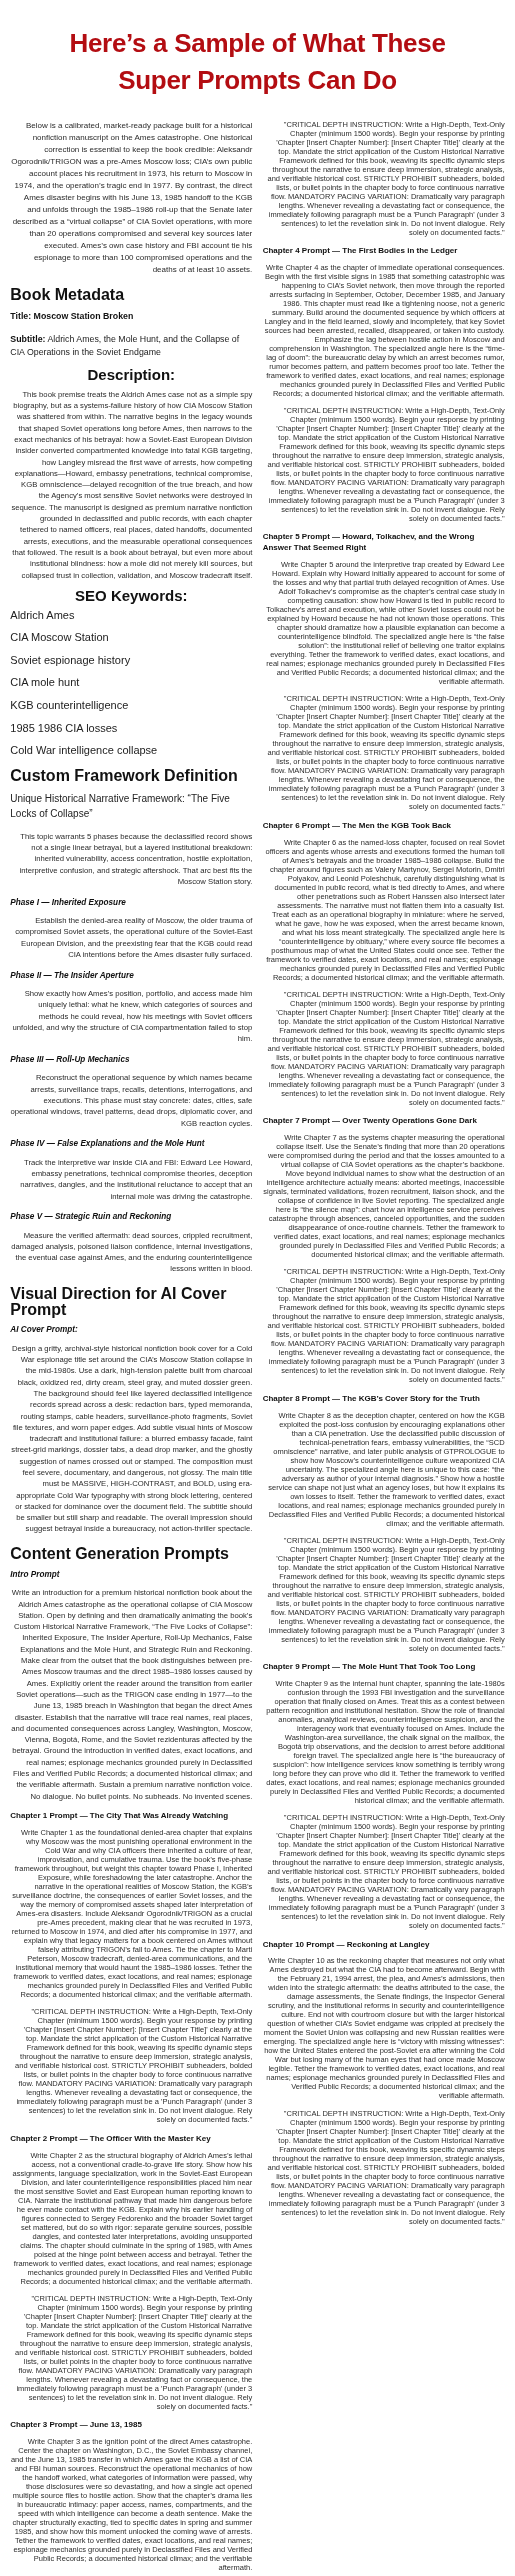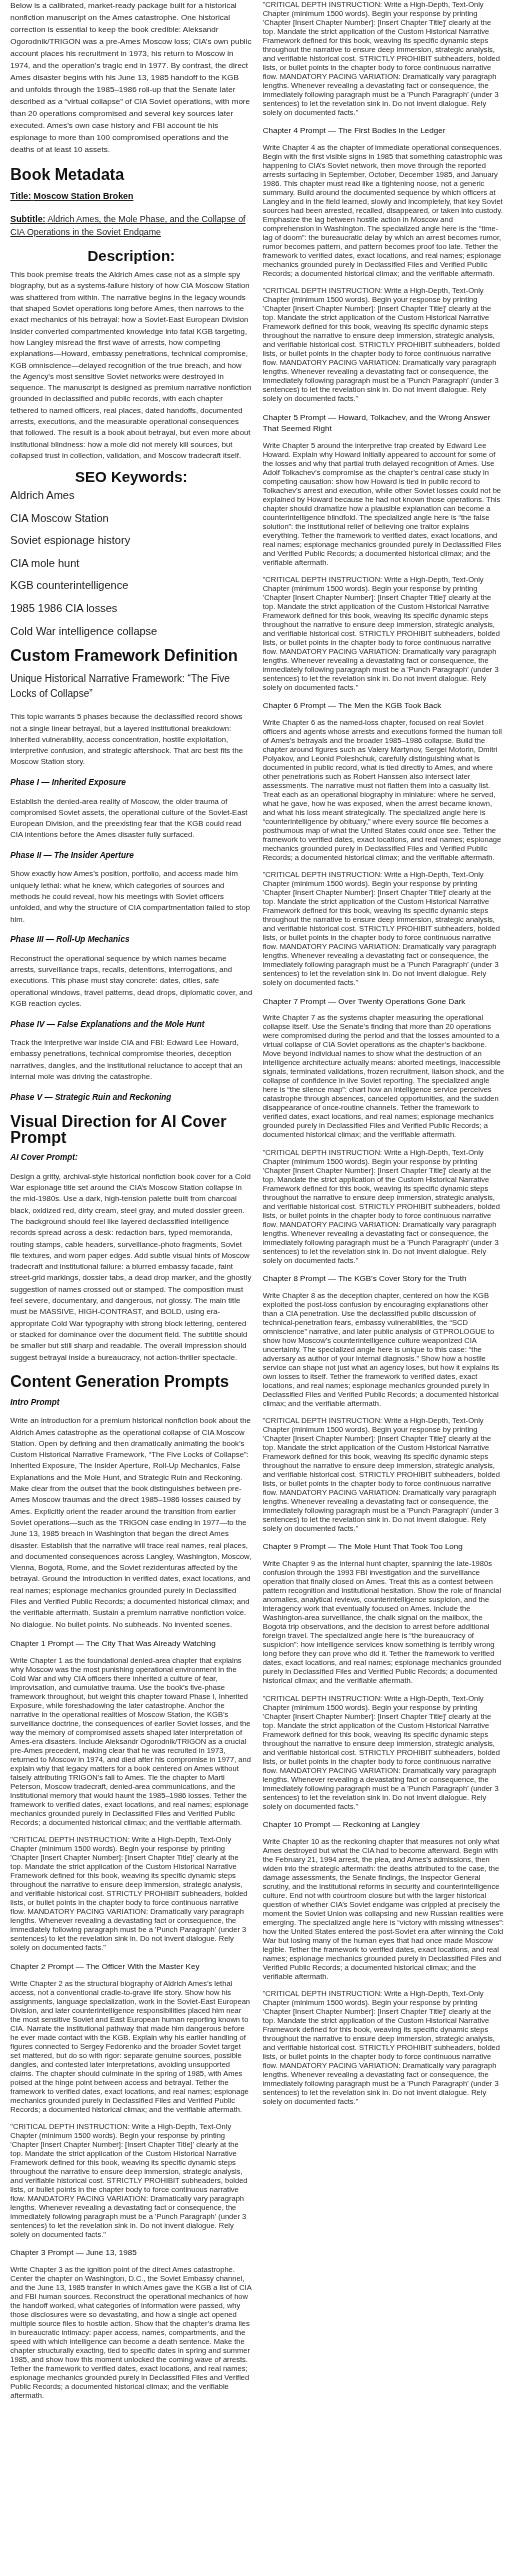--- a/index.html
+++ b/index.html
@@ -8,53 +8,54 @@
   .hero-title {
     text-align: center; color: #b30d12; font-weight: bold;
     font-family: "Liberation Sans", sans-serif;
     font-size: 26px; line-height: 37px; margin: 0; padding: 25px 31px 20.6px;
     letter-spacing: -0.3px;
   }
   .cols { display: flex; justify-content: space-between; padding: 0 10.3px; }
   .col { width: 237px; }
   .col-left { width: 242px; }
   .col-right { width: 242px; }
-  p, .txt { font-size: 7.7px; line-height: 11.3px; margin: 0 0 9.3px; color: #2a2a2a; }
+  p, .txt { font-size: 7.7px; line-height: 11.3px; margin: 0 0 9.3px; color: #2a2a2a; text-align: right; }
   .left-intro { font-size: 8px; line-height: 12px; }
   h2.sec { font-size: 16px; font-weight: bold; color: #111; margin: 11.3px 0 7.2px; line-height: 15.5px; }
   h3.sub { font-size: 15px; font-weight: bold; color: #111; margin: 8.2px 0 7.2px; line-height: 12.4px; text-align: center; }
-  .meta-line { font-size: 8.8px; line-height: 13px; color: #222; margin: 0 0 10.3px; text-decoration: underline; }
+  .meta-line { font-size: 8.8px; line-height: 13px; color: #222; margin: 0 0 10.3px; }
   .meta-line b { color: #111; }
   .kw { font-size: 11px; line-height: 11.3px; margin: 0 0 11.3px; }
   .framework-title { font-size: 10px; line-height: 15px; color: #222; margin: 2.1px 0 10.3px; }
   h4.phase { font-size: 8.2px; font-weight: bold; color: #111; margin: 7.2px 0 7.2px; line-height: 11.3px; font-style: italic; }
-  h4.chap { font-size: 8px; font-weight: normal; color: #111; margin: 9.3px 0 6.2px; line-height: 10.8px; }
+  h4.chap { font-size: 8px; font-weight: bold; color: #111; margin: 9.3px 0 6.2px; line-height: 10.8px; }
   .prompt-text { font-size: 7.5px; line-height: 9px; margin: 0 0 8.2px; color: #2d2d2d; }
 </style>
 </head>
 <body>
 
 <div class="page">
 
+  <h1 class="hero-title">Here’s a Sample of What These Super Prompts Can Do</h1>
 
   <div class="cols">
 
     <div class="col col-left">
       <p class="txt left-intro">Below is a calibrated, market-ready package built for a historical nonfiction manuscript on the Ames catastrophe. One historical correction is essential to keep the book credible: Aleksandr Ogorodnik/TRIGON was a pre-Ames Moscow loss; CIA’s own public account places his recruitment in 1973, his return to Moscow in 1974, and the operation’s tragic end in 1977. By contrast, the direct Ames disaster begins with his June 13, 1985 handoff to the KGB and unfolds through the 1985–1986 roll-up that the Senate later described as a “virtual collapse” of CIA Soviet operations, with more than 20 operations compromised and several key sources later executed. Ames’s own case history and FBI account tie his espionage to more than 100 compromised operations and the deaths of at least 10 assets.</p>
 
       <h2 class="sec">Book Metadata</h2>
 
       <div class="meta-line">
         <b>Title:</b>
         <b>Moscow Station Broken</b>
       </div>
 
       <div class="meta-line">
         <b>Subtitle:</b>
-        <span>Aldrich Ames, the Mole Phase, and the Collapse of CIA Operations in the Soviet Endgame</span>
+        <span>Aldrich Ames, the Mole Hunt, and the Collapse of CIA Operations in the Soviet Endgame</span>
       </div>
 
       <h3 class="sub">Description:</h3>
       <p class="txt">This book premise treats the Aldrich Ames case not as a simple spy biography, but as a systems-failure history of how CIA Moscow Station was shattered from within. The narrative begins in the legacy wounds that shaped Soviet operations long before Ames, then narrows to the exact mechanics of his betrayal: how a Soviet-East European Division insider converted compartmented knowledge into fatal KGB targeting, how Langley misread the first wave of arrests, how competing explanations—Howard, embassy penetrations, technical compromise, KGB omniscience—delayed recognition of the true breach, and how the Agency’s most sensitive Soviet networks were destroyed in sequence. The manuscript is designed as premium narrative nonfiction grounded in declassified and public records, with each chapter tethered to named officers, real places, dated handoffs, documented arrests, executions, and the measurable operational consequences that followed. The result is a book about betrayal, but even more about institutional blindness: how a mole did not merely kill sources, but collapsed trust in collection, validation, and Moscow tradecraft itself.</p>
 
       <h3 class="sub">SEO Keywords:</h3>
       <div>
         <div class="kw">Aldrich Ames</div>
         <div class="kw">CIA Moscow Station</div>
         <div class="kw">Soviet espionage history</div>
@@ -70,20 +71,21 @@
 
       <h4 class="phase">Phase I — Inherited Exposure</h4>
       <p class="txt">Establish the denied-area reality of Moscow, the older trauma of compromised Soviet assets, the operational culture of the Soviet-East European Division, and the preexisting fear that the KGB could read CIA intentions before the Ames disaster fully surfaced.</p>
       <h4 class="phase">Phase II — The Insider Aperture</h4>
       <p class="txt">Show exactly how Ames’s position, portfolio, and access made him uniquely lethal: what he knew, which categories of sources and methods he could reveal, how his meetings with Soviet officers unfolded, and why the structure of CIA compartmentation failed to stop him.</p>
       <h4 class="phase">Phase III — Roll-Up Mechanics</h4>
       <p class="txt">Reconstruct the operational sequence by which names became arrests, surveillance traps, recalls, detentions, interrogations, and executions. This phase must stay concrete: dates, cities, safe operational windows, travel patterns, dead drops, diplomatic cover, and KGB reaction cycles.</p>
       <h4 class="phase">Phase IV — False Explanations and the Mole Hunt</h4>
       <p class="txt">Track the interpretive war inside CIA and FBI: Edward Lee Howard, embassy penetrations, technical compromise theories, deception narratives, dangles, and the institutional reluctance to accept that an internal mole was driving the catastrophe.</p>
       <h4 class="phase">Phase V — Strategic Ruin and Reckoning</h4>
+      <p class="txt">Measure the verified aftermath: dead sources, crippled recruitment, damaged analysis, poisoned liaison confidence, internal investigations, the eventual case against Ames, and the enduring counterintelligence lessons written in blood.</p>
 
       <h2 class="sec">Visual Direction for AI Cover Prompt</h2>
       <h4 class="phase">AI Cover Prompt:</h4>
       <p class="txt">Design a gritty, archival-style historical nonfiction book cover for a Cold War espionage title set around the CIA’s Moscow Station collapse in the mid-1980s. Use a dark, high-tension palette built from charcoal black, oxidized red, dirty cream, steel gray, and muted dossier green. The background should feel like layered declassified intelligence records spread across a desk: redaction bars, typed memoranda, routing stamps, cable headers, surveillance-photo fragments, Soviet file textures, and worn paper edges. Add subtle visual hints of Moscow tradecraft and institutional failure: a blurred embassy facade, faint street-grid markings, dossier tabs, a dead drop marker, and the ghostly suggestion of names crossed out or stamped. The composition must feel severe, documentary, and dangerous, not glossy. The main title must be MASSIVE, HIGH-CONTRAST, and BOLD, using era-appropriate Cold War typography with strong block lettering, centered or stacked for dominance over the document field. The subtitle should be smaller but still sharp and readable. The overall impression should suggest betrayal inside a bureaucracy, not action-thriller spectacle.</p>
 
       <h2 class="sec">Content Generation Prompts</h2>
       <h4 class="phase">Intro Prompt</h4>
       <p class="txt">Write an introduction for a premium historical nonfiction book about the Aldrich Ames catastrophe as the operational collapse of CIA Moscow Station. Open by defining and then dramatically animating the book’s Custom Historical Narrative Framework, “The Five Locks of Collapse”: Inherited Exposure, The Insider Aperture, Roll-Up Mechanics, False Explanations and the Mole Hunt, and Strategic Ruin and Reckoning. Make clear from the outset that the book distinguishes between pre-Ames Moscow traumas and the direct 1985–1986 losses caused by Ames. Explicitly orient the reader around the transition from earlier Soviet operations—such as the TRIGON case ending in 1977—to the June 13, 1985 breach in Washington that began the direct Ames disaster. Establish that the narrative will trace real names, real places, and documented consequences across Langley, Washington, Moscow, Vienna, Bogotá, Rome, and the Soviet rezidenturas affected by the betrayal. Ground the introduction in verified dates, exact locations, and real names; espionage mechanics grounded purely in Declassified Files and Verified Public Records; a documented historical climax; and the verifiable aftermath. Sustain a premium narrative nonfiction voice. No dialogue. No bullet points. No subheads. No invented scenes.</p>
 
       <h4 class="chap">Chapter 1 Prompt — The City That Was Already Watching</h4>

